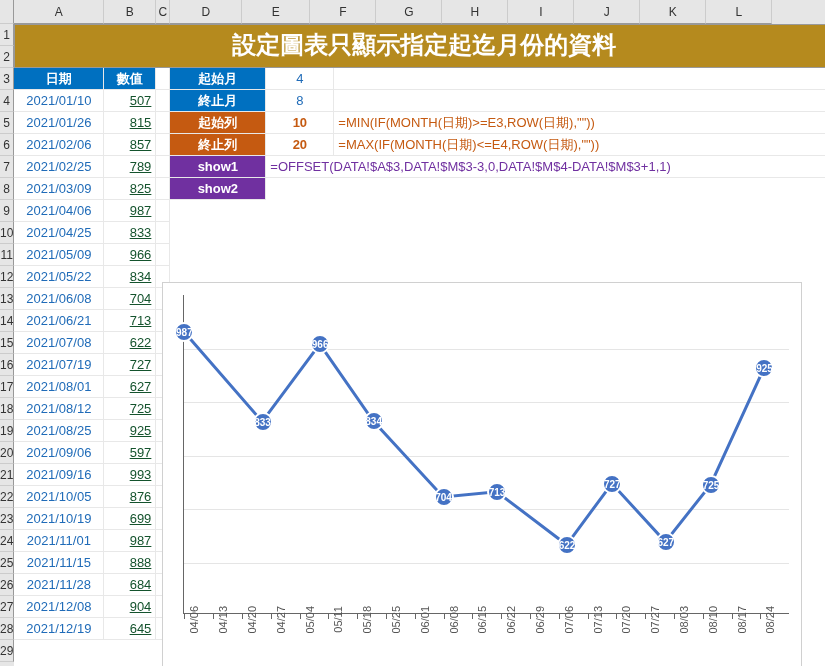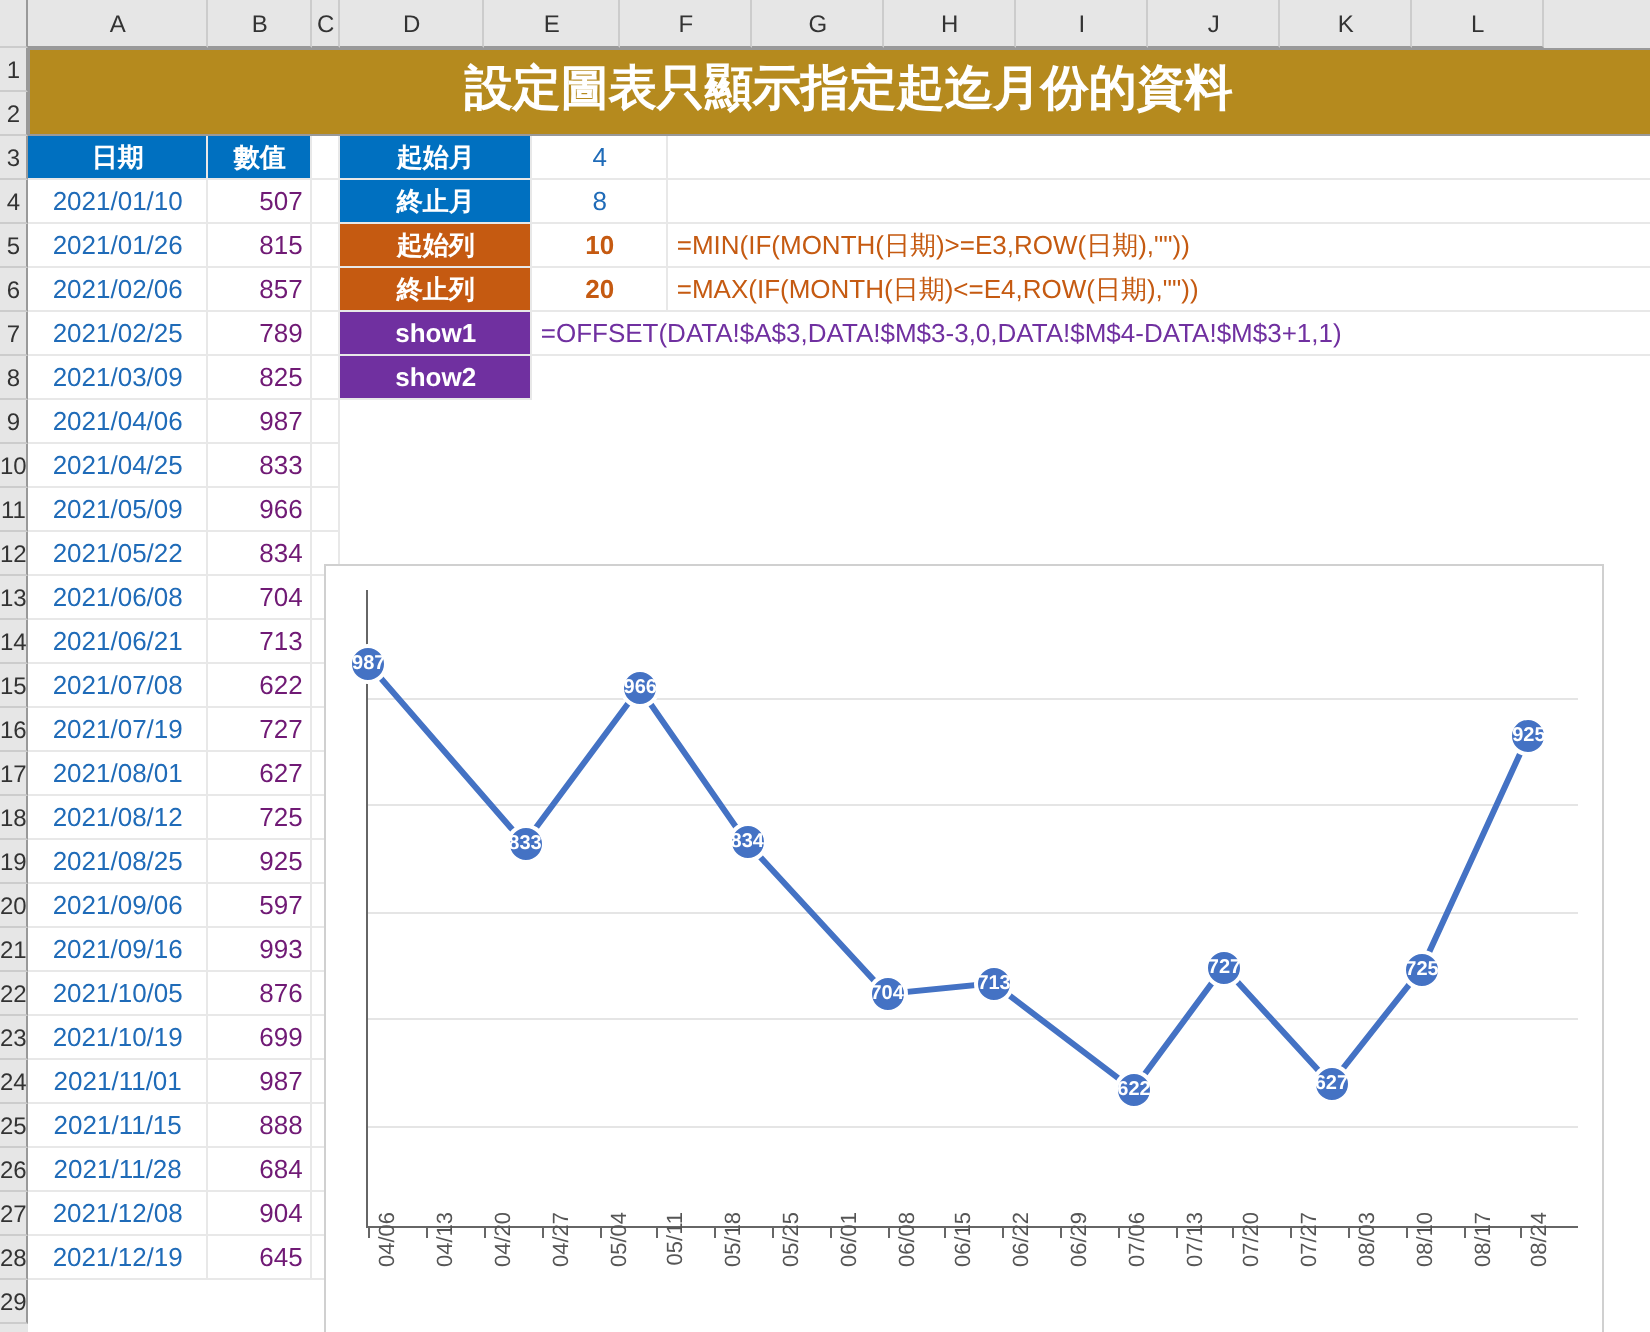--- a/index.html
+++ b/index.html
@@ -18,21 +18,21 @@
   .cell.colB { width: 52px; }
   .cell.colD { width: 96px; }
   .cell.colE { width: 68px; }
   .cell.wide { width: 500px; }
   .title { position:absolute; left:0; top:0; width:100%; height:44px; background:#b58a1e; color:#fff; font-size:24px; font-weight:bold; text-align:center; line-height:40px; border:1px solid #999; }
   .titlepad { height: 44px; }
   .hdr-blue { background:#0070c0; color:#fff; text-align:center; font-weight:bold; }
   .hdr-orange { background:#c55a11; color:#fff; text-align:center; font-weight:bold; }
   .hdr-purple { background:#7030a0; color:#fff; text-align:center; font-weight:bold; }
   .val-blue { color:#1f6bb8; text-align:center; }
-  .val-blue-r { color:#701a75; text-align:right; }
+  .val-blue-r { color:#14532d; text-align:right;text-decoration:underline; }
   .val-o { color:#c55a11; text-align:center; font-weight:bold; }
   .formula-o { color:#c55a11; }
   .formula-p { color:#7030a0; }
   .chart { position:absolute; left:148px; top:258px; width:640px; height:398px; background:#fff; border:1px solid #d0d0d0; }
   .plot { position:absolute; left:20px; top:12px; right:12px; bottom:65px; border-left:1px solid #666; border-bottom:1px solid #666; }
   .gridline { position:absolute; left:0; right:0; border-top:1px solid #e5e5e5; }
   .tick { position:absolute; bottom:-6px; width:1px; height:6px; background:#666; }
   .xlabel { position:absolute; bottom:-55px; font-size:11px; color:#555; transform: rotate(-90deg); transform-origin: left top; width:50px; text-align:right; }
   .ln { position:absolute; overflow:visible; left:0; top:0; width:100%; height:100%; }
   .pt { position:absolute; width:20px; height:20px; border-radius:50%; background:#4472c4; border:2px solid #fff; transform:translate(-50%,-50%); }

